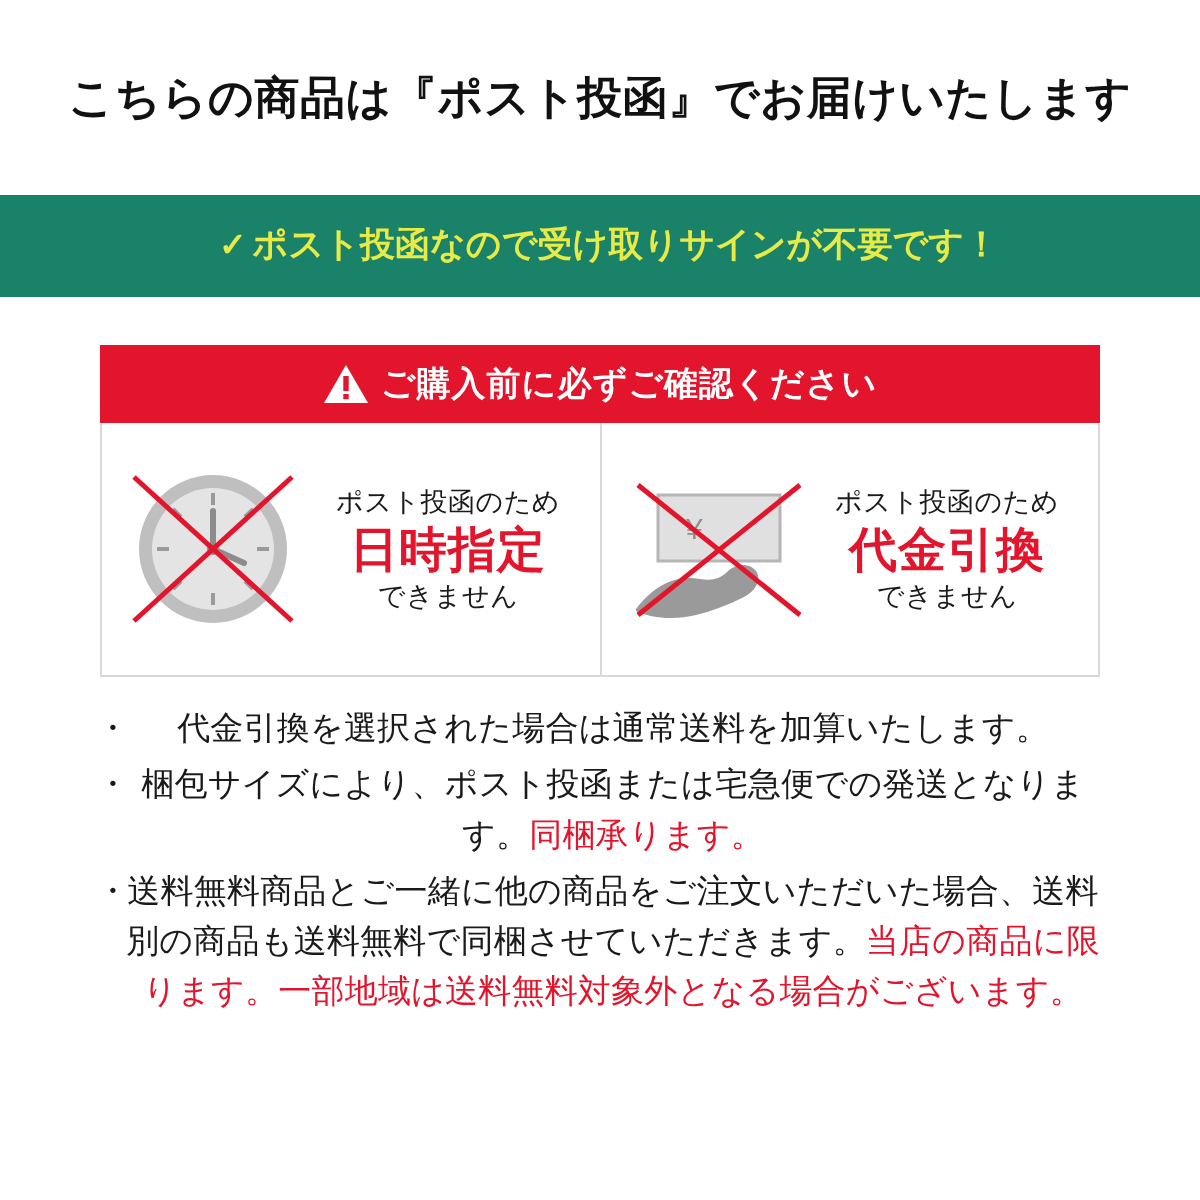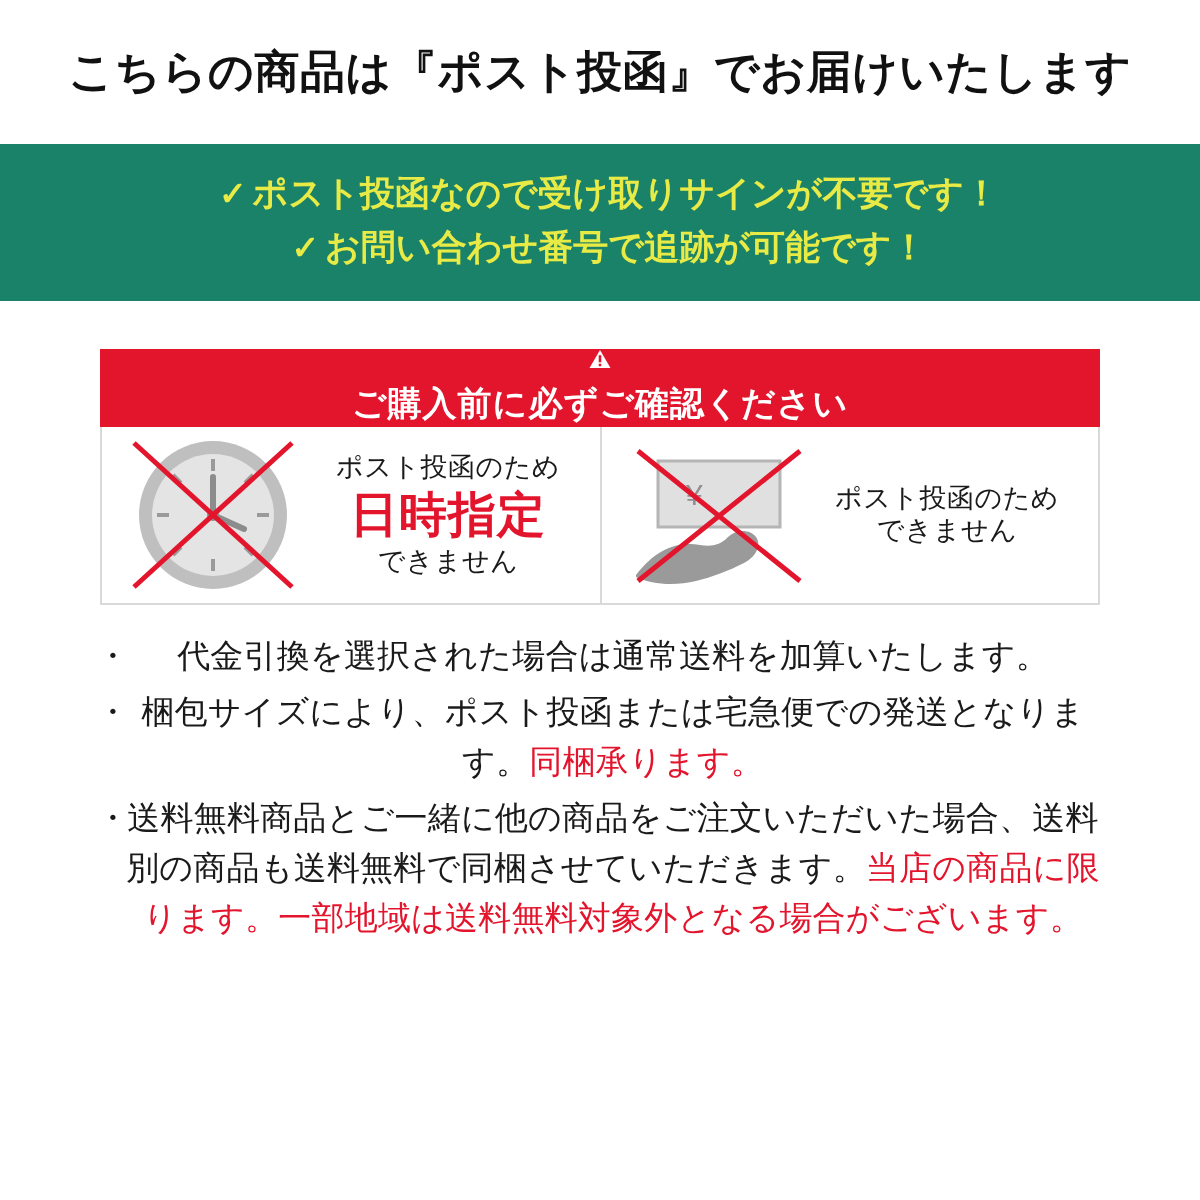--- a/index.html
+++ b/index.html
@@ -17,21 +17,21 @@
   .page {
     position: relative;
     width: 1200px;
     height: 1200px;
     box-sizing: border-box;
     background: #ffffff;
   }
 
   
   .header {
-    height: 144px;
+    height: 195px;
     display: flex;
     align-items: center;
     justify-content: center;
     padding: 0 28px;
     box-sizing: border-box;
   }
   .header-title {
     font-size: 45px;
     font-weight: bold;
     letter-spacing: 0.5px;
@@ -65,21 +65,20 @@
   .notice-wrap {
     margin: 48px 100px 0 100px;
   }
   .notice-head {
     background: #e3152d;
     height: 78px;
     display: flex;
     align-items: center;
     justify-content: center;
     gap: 12px;
-    flex-direction: column;
   }
   .warn-icon {
     width: 46px;
     height: 42px;
     display: block;
   }
   .notice-head-text {
     color: #ffffff;
     font-size: 34px;
     font-weight: bold;
@@ -87,21 +86,21 @@
   }
   .notice-body {
     display: flex;
     border: 2px solid #d9d9d9;
     border-top: none;
     background: #ffffff;
   }
   .notice-cell {
     flex: 1 1 50%;
     box-sizing: border-box;
-    height: 176px;
+    height: 252px;
     display: flex;
     align-items: center;
     padding: 0 14px;
   }
   .notice-cell + .notice-cell {
     border-left: 2px solid #d9d9d9;
   }
   .cell-figure {
     width: 200px;
     height: 180px;
@@ -159,23 +158,20 @@
 
 <div class="page">
 
   <div class="header">
     <div class="header-title">こちらの商品は『ポスト投函』でお届けいたします</div>
   </div>
 
   <div class="green-band">
     <div class="green-line">
       <span class="check">✓</span><span>ポスト投函なので受け取りサインが不要です！</span>
-    </div>
-    <div class="green-line">
-      <span class="check">✓</span><span>お問い合わせ番号で追跡が可能です！</span>
     </div>
   </div>
 
   <div class="notice-wrap">
     <div class="notice-head">
       <svg class="warn-icon" viewBox="0 0 46 42" aria-hidden="true">
         <polygon points="23,2 45,40 1,40" fill="#ffffff"></polygon>
         <rect x="20.3" y="13" width="5.4" height="15" fill="#e3152d"></rect>
         <rect x="20.3" y="31" width="5.4" height="5.2" fill="#e3152d"></rect>
       </svg>
@@ -218,20 +214,21 @@
           <svg viewBox="0 0 200 180" width="200" height="180" aria-hidden="true">
             <rect x="42" y="36" width="122" height="66" fill="#e0e0e0" stroke="#b5b5b5" stroke-width="3"></rect>
             <text x="70" y="80" font-family="Liberation Sans, sans-serif" font-size="30" fill="#8f8f8f">¥</text>
             <path d="M20 150 C40 124 62 116 84 120 C96 122 104 120 112 112 C120 104 134 104 140 112 C146 120 140 132 128 138 C112 146 96 152 80 156 C60 161 36 160 20 152 Z" fill="#9a9a9a"></path>
             <line x1="22" y1="26" x2="184" y2="156" stroke="#e3152d" stroke-width="5"></line>
             <line x1="184" y1="26" x2="22" y2="156" stroke="#e3152d" stroke-width="5"></line>
           </svg>
         </div>
         <div class="cell-text">
           <div class="cell-small">ポスト投函のため</div>
+          <div class="cell-big">代金引換</div>
           <div class="cell-small">できません</div>
         </div>
       </div>
 
     </div>
   </div>
 
   <div class="bullets">
 
     <div class="bullet">

